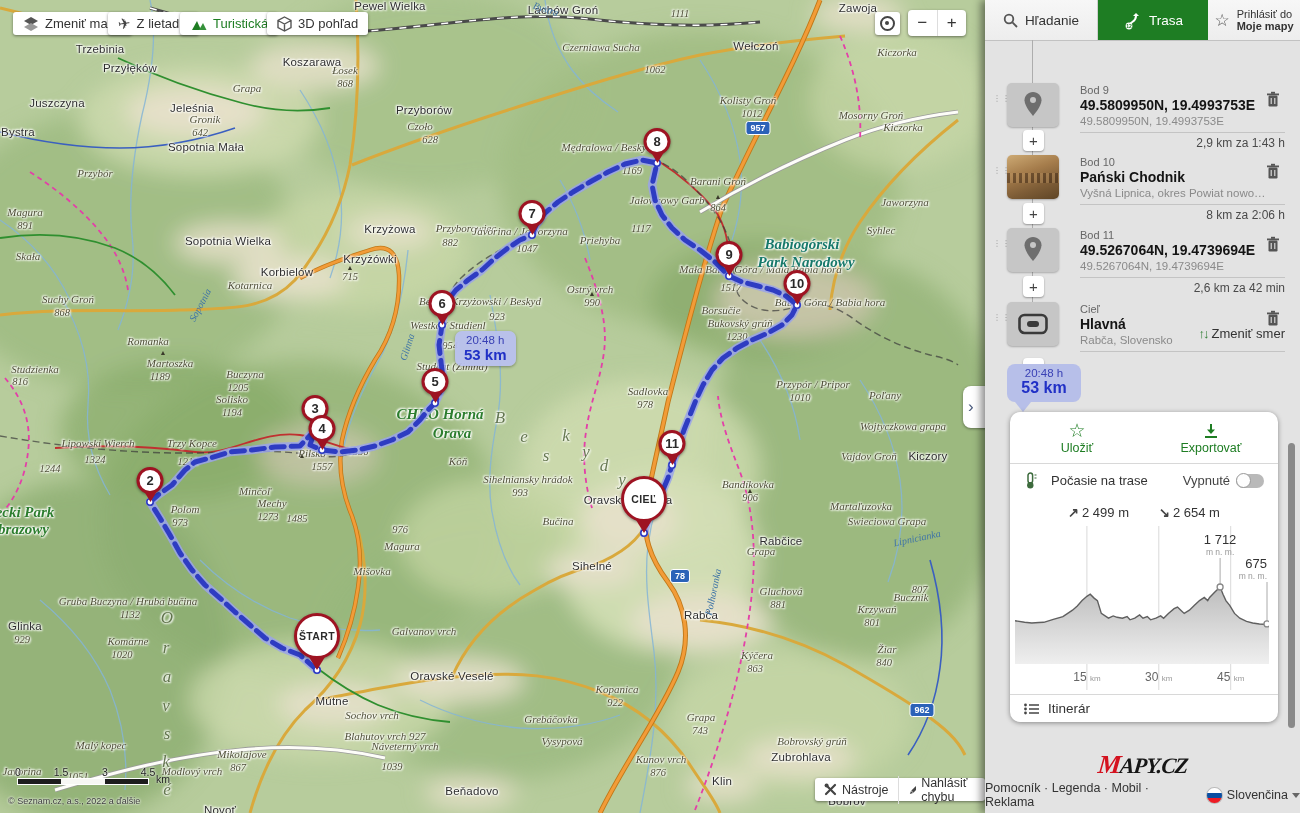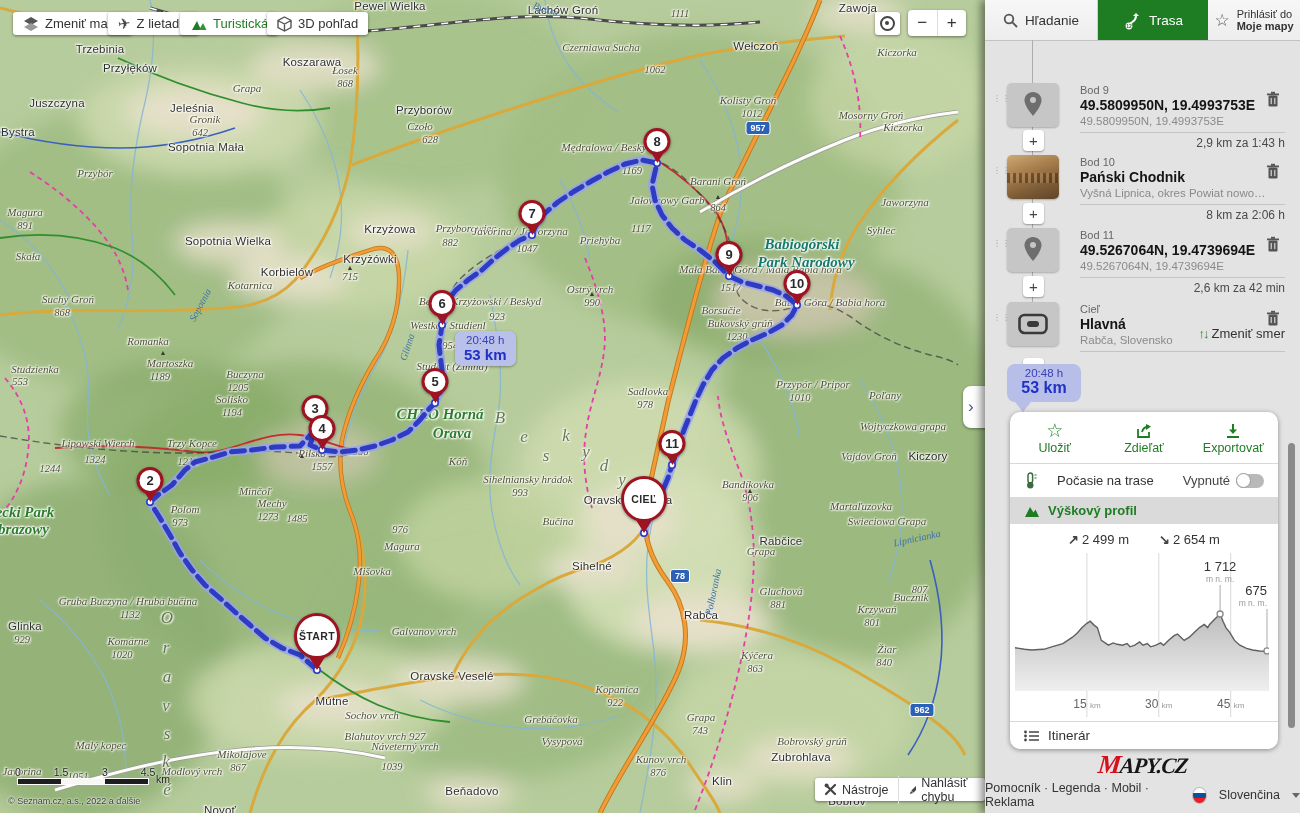--- a/index.html
+++ b/index.html
@@ -101,40 +101,40 @@
   #sum-bubble .tt{font-size:11.5px;color:#3a41b5;}
   #sum-bubble .td{font-size:16px;font-weight:bold;color:#2130c6;}
   #sum-tail{position:absolute;left:30px;top:402px;width:0;height:0;border:8px solid transparent;border-top:10px solid #b7bfe9;}
   
   #card{position:absolute;left:25px;top:412px;width:268px;background:#fff;border-radius:10px;
       box-shadow:0 1px 5px rgba(0,0,0,.4);overflow:hidden;}
   #actions{display:flex;border-bottom:1px solid #d8d8d8;}
   .act{flex:1;display:flex;flex-direction:column;align-items:center;gap:2px;padding:9px 0 8px;cursor:pointer;
       color:#1e7d23;font-size:12.5px;}
   .act .ic{height:18px;display:flex;align-items:flex-end;font-size:17px;}
-  #weather{display:flex;align-items:center;height:33px;padding:0 14px;gap:20px;font-size:13px;color:#333;}
+  #weather{display:flex;align-items:center;height:33px;padding:0 14px;gap:14px;font-size:13px;color:#333;}
   #weather .right{margin-left:auto;display:flex;align-items:center;gap:6px;color:#444;}
   .toggle{width:28px;height:14px;background:#b9b9b9;border-radius:8px;position:relative;cursor:pointer;}
   .toggle:after{content:"";position:absolute;left:0;top:-1px;width:15px;height:15px;background:#fdfdfd;
       border:1px solid #999;border-radius:50%;box-sizing:border-box;}
   #prof-head{display:flex;align-items:center;gap:8px;height:27px;background:#dadada;padding:0 14px;
       font-size:13px;font-weight:bold;color:#1e7d23;cursor:pointer;}
   #stats{display:flex;justify-content:center;gap:30px;padding:8px 0 2px;font-size:13px;color:#333;}
   #stats b{font-weight:bold;color:#444;margin-right:3px;}
   #chart-box{margin:2px 5px 0;}
   #itin{display:flex;align-items:center;gap:9px;height:27px;border-top:1px solid #d8d8d8;padding:0 14px;
       font-size:13.5px;color:#333;cursor:pointer;}
   
   #logo{position:absolute;left:0;top:750px;width:315px;text-align:center;cursor:pointer;}
   #logo span{font-family:"Liberation Serif",serif;font-style:italic;font-weight:bold;font-size:22px;
       display:inline-block;transform:skewX(-6deg);letter-spacing:-1px;}
   #logo .m{color:#d4121f;font-size:26px;}
   #logo .rest{color:#161616;}
   #foot-links{position:absolute;left:0;top:781px;width:315px;display:flex;align-items:center;justify-content:center;
-      gap:12px;font-size:12.5px;color:#333;}
+      gap:4px;font-size:12.5px;color:#333;}
   #foot-links a{color:#333;text-decoration:none;cursor:pointer;}
   .flag{width:15px;height:15px;border-radius:50%;border:1px solid #bbb;margin-left:8px;
       background:linear-gradient(#fff 33%,#0b4ea2 33% 66%,#ee1c25 66%);}
   .caret{width:0;height:0;border:4px solid transparent;border-top:5px solid #666;margin-top:4px;}
   #scrollbar{position:absolute;left:303px;top:443px;width:7px;height:285px;background:#8a8a8a;border-radius:4px;cursor:pointer;}
   svg text{font-family:"Liberation Sans",sans-serif;}
 </style>
 </head>
 <body>
 
@@ -311,21 +311,21 @@
       <div class="lb mtn" style="left: 480px; top: 301px;">Beskid Krzyżowski / Beskyd</div>
       <div class="lb num" style="left: 497px; top: 316px;">923</div>
       <div class="lb mtn" style="left: 448px; top: 325px;">Westka / Studienl</div>
       <div class="lb num" style="left: 450px; top: 345px;">954</div>
       <div class="lb mtn" style="left: 452px; top: 366px;">Student (Zimna)</div>
       <div class="lb mtn" style="left: 68px; top: 299px;">Suchy Groń</div>
       <div class="lb num" style="left: 62px; top: 312px;">868</div>
       <div class="lb mtn" style="left: 28px; top: 256px;">Skała</div>
       <div class="lb mtn" style="left: 148px; top: 341px;">Romanka</div>
       <div class="lb mtn" style="left: 35px; top: 369px;">Studzienka</div>
-      <div class="lb num" style="left: 20px; top: 381px;">553</div>
+      <div class="lb num" style="left: 20px; top: 381px;">816</div>
       <div class="lb mtn" style="left: 170px; top: 363px;">Martoszka</div>
       <div class="lb num" style="left: 160px; top: 376px;">1189</div>
       <div class="lb mtn" style="left: 245px; top: 374px;">Buczyna</div>
       <div class="lb num" style="left: 238px; top: 387px;">1205</div>
       <div class="lb mtn" style="left: 232px; top: 399px;">Solisko</div>
       <div class="lb num" style="left: 232px; top: 412px;">1194</div>
       <div class="lb mtn" style="left: 648px; top: 391px;">Sadlovka</div>
       <div class="lb num" style="left: 645px; top: 404px;">978</div>
       <div class="lb mtn" style="left: 813px; top: 384px;">Przypór / Pripor</div>
       <div class="lb num" style="left: 800px; top: 397px;">1010</div>
@@ -711,30 +711,20 @@
   <div id="card">
     <div id="actions">
         <div class="act">
           <span class="ic">
             <span style="font-size:19px;line-height:17px;color:#1e7d23">☆</span>
           </span>
           <span>Uložiť</span>
         </div>
         <div class="act">
           <span class="ic">
-            <svg width="18" height="16">
-              <path d="M3,6 L3,14 L14,14 L14,9" fill="none" stroke="#1e7d23" stroke-width="1.8"></path>
-              <path d="M7,9 C8,5 11,3.5 14,3.5" fill="none" stroke="#1e7d23" stroke-width="1.8"></path>
-              <path d="M11,1 L16,3.5 L11,7 Z" fill="#1e7d23"></path>
-            </svg>
-          </span>
-          <span>Zdieľať</span>
-        </div>
-        <div class="act">
-          <span class="ic">
             <svg width="16" height="16">
               <line x1="8" y1="1" x2="8" y2="9" stroke="#1e7d23" stroke-width="2"></line>
               <path d="M4,6.5 L8,11 L12,6.5 Z" fill="#1e7d23"></path>
               <line x1="2" y1="14" x2="14" y2="14" stroke="#1e7d23" stroke-width="2"></line>
             </svg>
           </span>
           <span>Exportovať</span>
         </div>
       </div>
     <div id="weather">
@@ -742,26 +732,20 @@
         <rect x="4" y="1" width="4.6" height="10" rx="2.3" fill="none" stroke="#3d6b3d" stroke-width="1.5"></rect>
         <circle cx="6.3" cy="13.2" r="3.2" fill="#3d6b3d"></circle>
         <line x1="10.5" y1="3" x2="12.5" y2="3" stroke="#3d6b3d" stroke-width="1.2"></line>
         <line x1="10.5" y1="6" x2="12.5" y2="6" stroke="#3d6b3d" stroke-width="1.2"></line>
       </svg>
       <span>Počasie na trase</span>
       <span class="right">
         <span>Vypnuté</span>
         <span class="toggle"></span>
       </span>
-    </div>
-    <div id="prof-head">
-      <svg width="16" height="14">
-          <path d="M1,13 L6,3 L9.5,8.5 L11.5,5.5 L15,13 Z" fill="#1e7d23"></path>
-        </svg>
-      <span>Výškový profil</span>
     </div>
     <div id="stats">
       <span><b>↗</b><span>2 499 m</span></span>
       <span><b>↘</b><span>2 654 m</span></span>
     </div>
     <div id="chart-box"><svg width="254" height="166">
           <defs>
             <linearGradient id="ag" x1="0" y1="0" x2="0" y2="1">
               <stop offset="0%" stop-color="#bdbdbd"></stop>
               <stop offset="100%" stop-color="#efefef"></stop>

